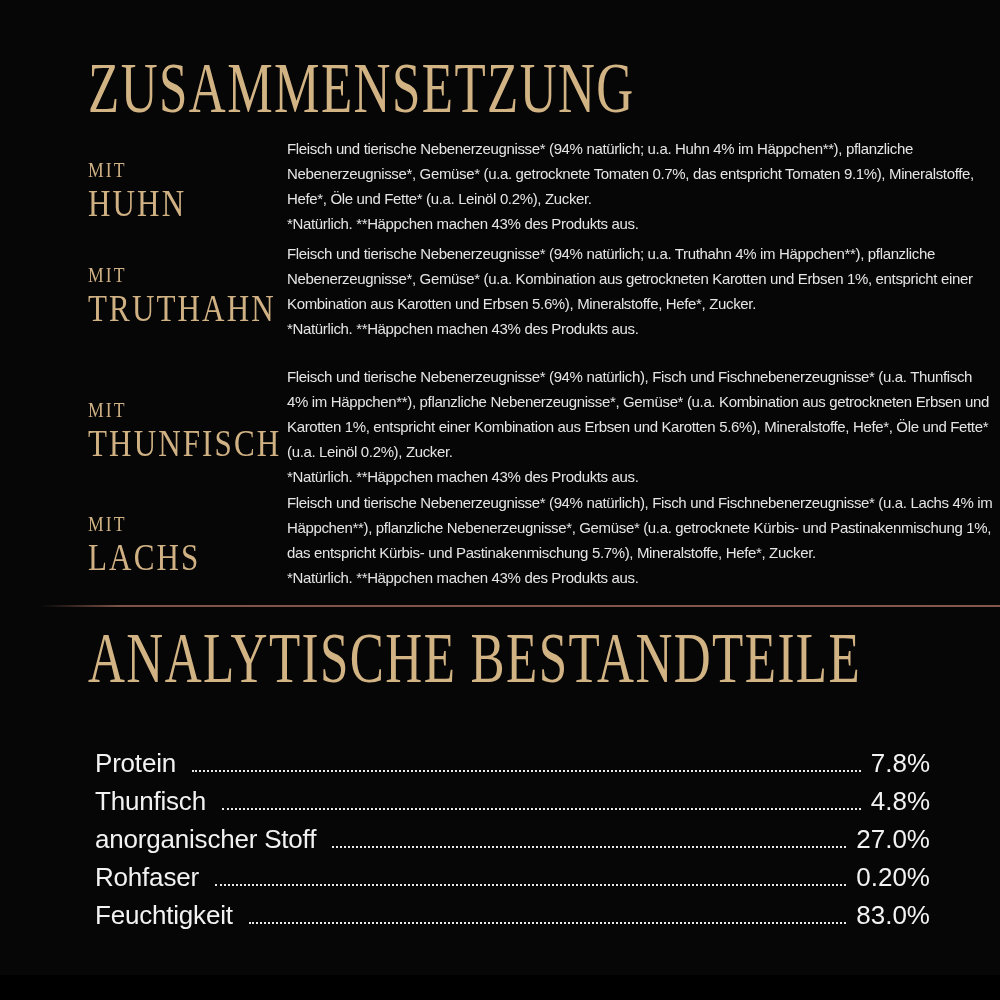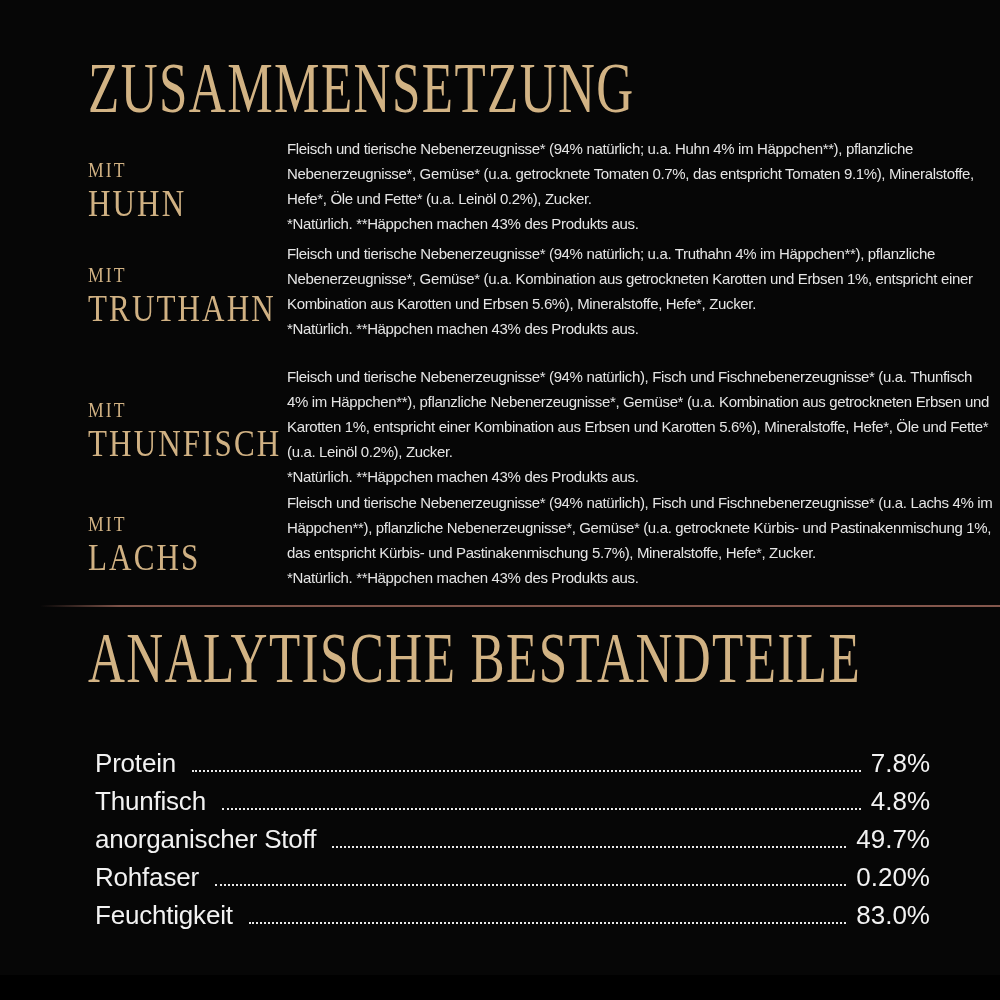--- a/index.html
+++ b/index.html
@@ -176,21 +176,21 @@
       <span class="row-value">7.8%</span>
     </div>
     <div class="analytical-row">
       <span class="row-label">Thunfisch</span>
       <span class="dots"></span>
       <span class="row-value">4.8%</span>
     </div>
     <div class="analytical-row">
       <span class="row-label">anorganischer Stoff</span>
       <span class="dots"></span>
-      <span class="row-value">49.7%</span>
+      <span class="row-value">27.0%</span>
     </div>
     <div class="analytical-row">
       <span class="row-label">Rohfaser</span>
       <span class="dots"></span>
       <span class="row-value">0.20%</span>
     </div>
     <div class="analytical-row">
       <span class="row-label">Feuchtigkeit</span>
       <span class="dots"></span>
       <span class="row-value">83.0%</span>

